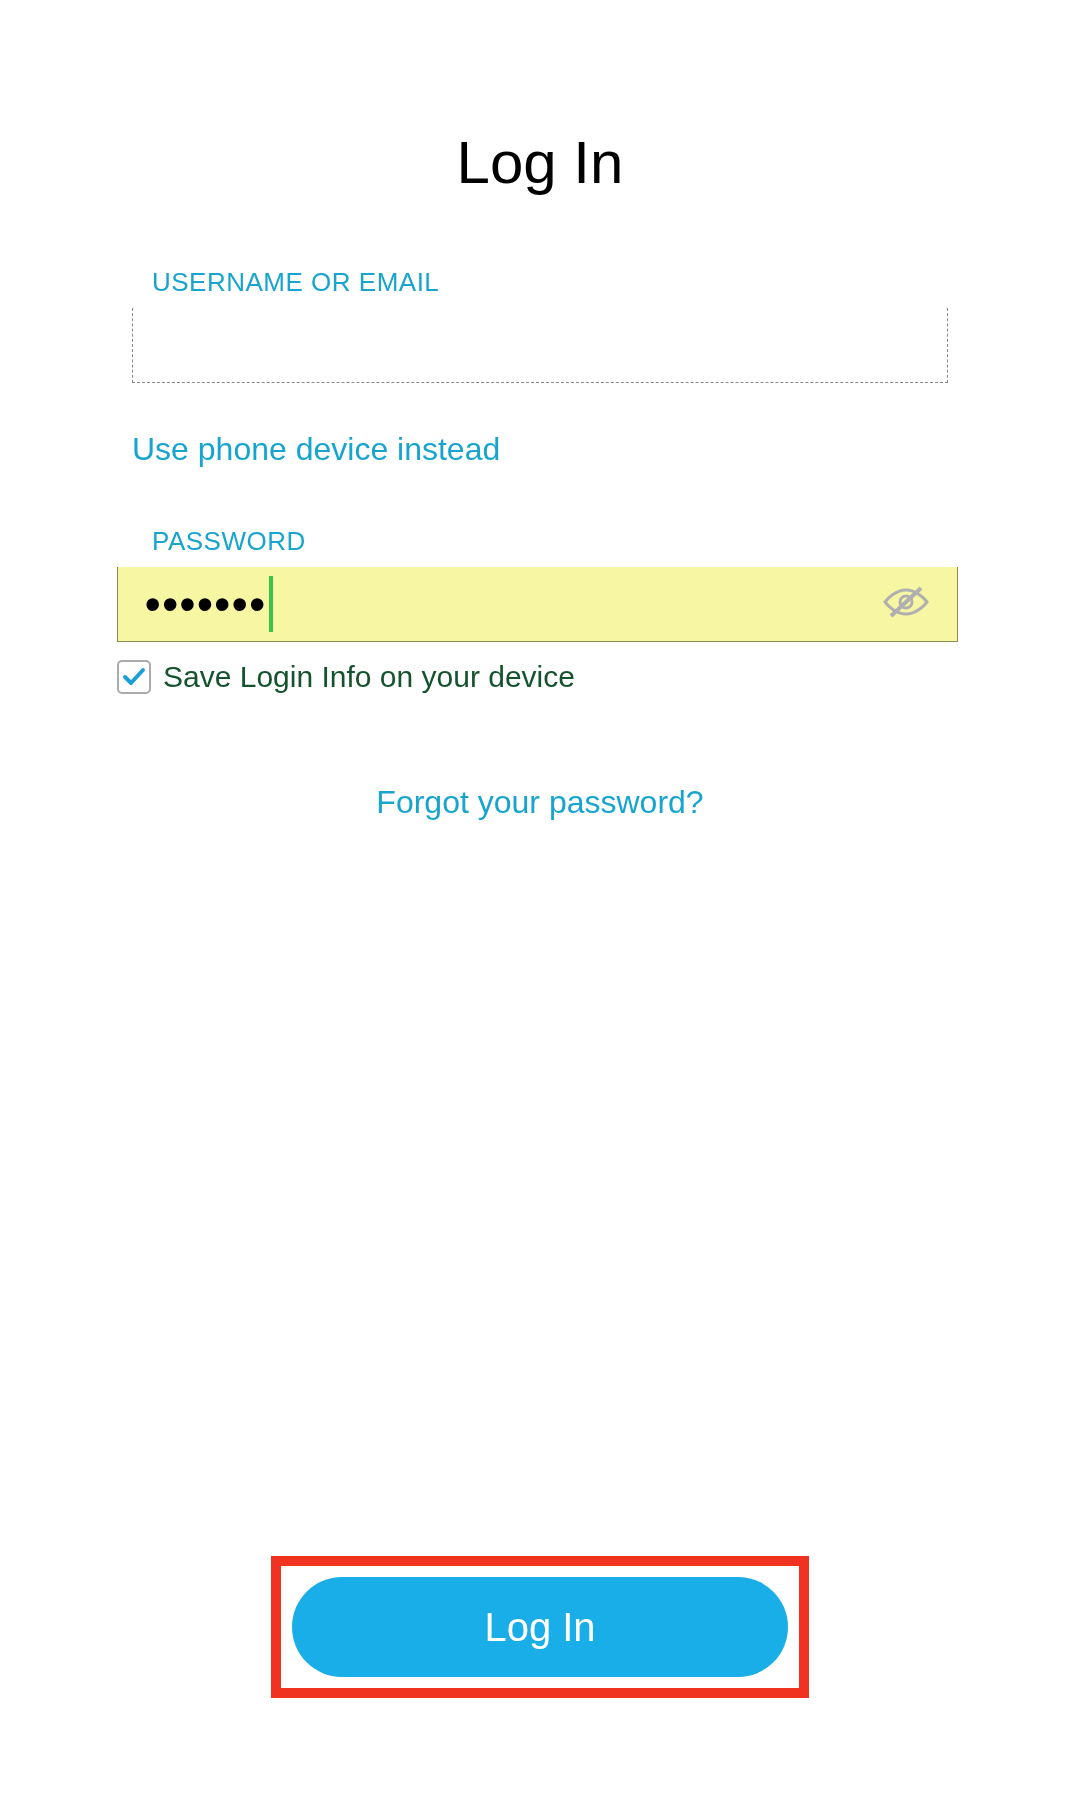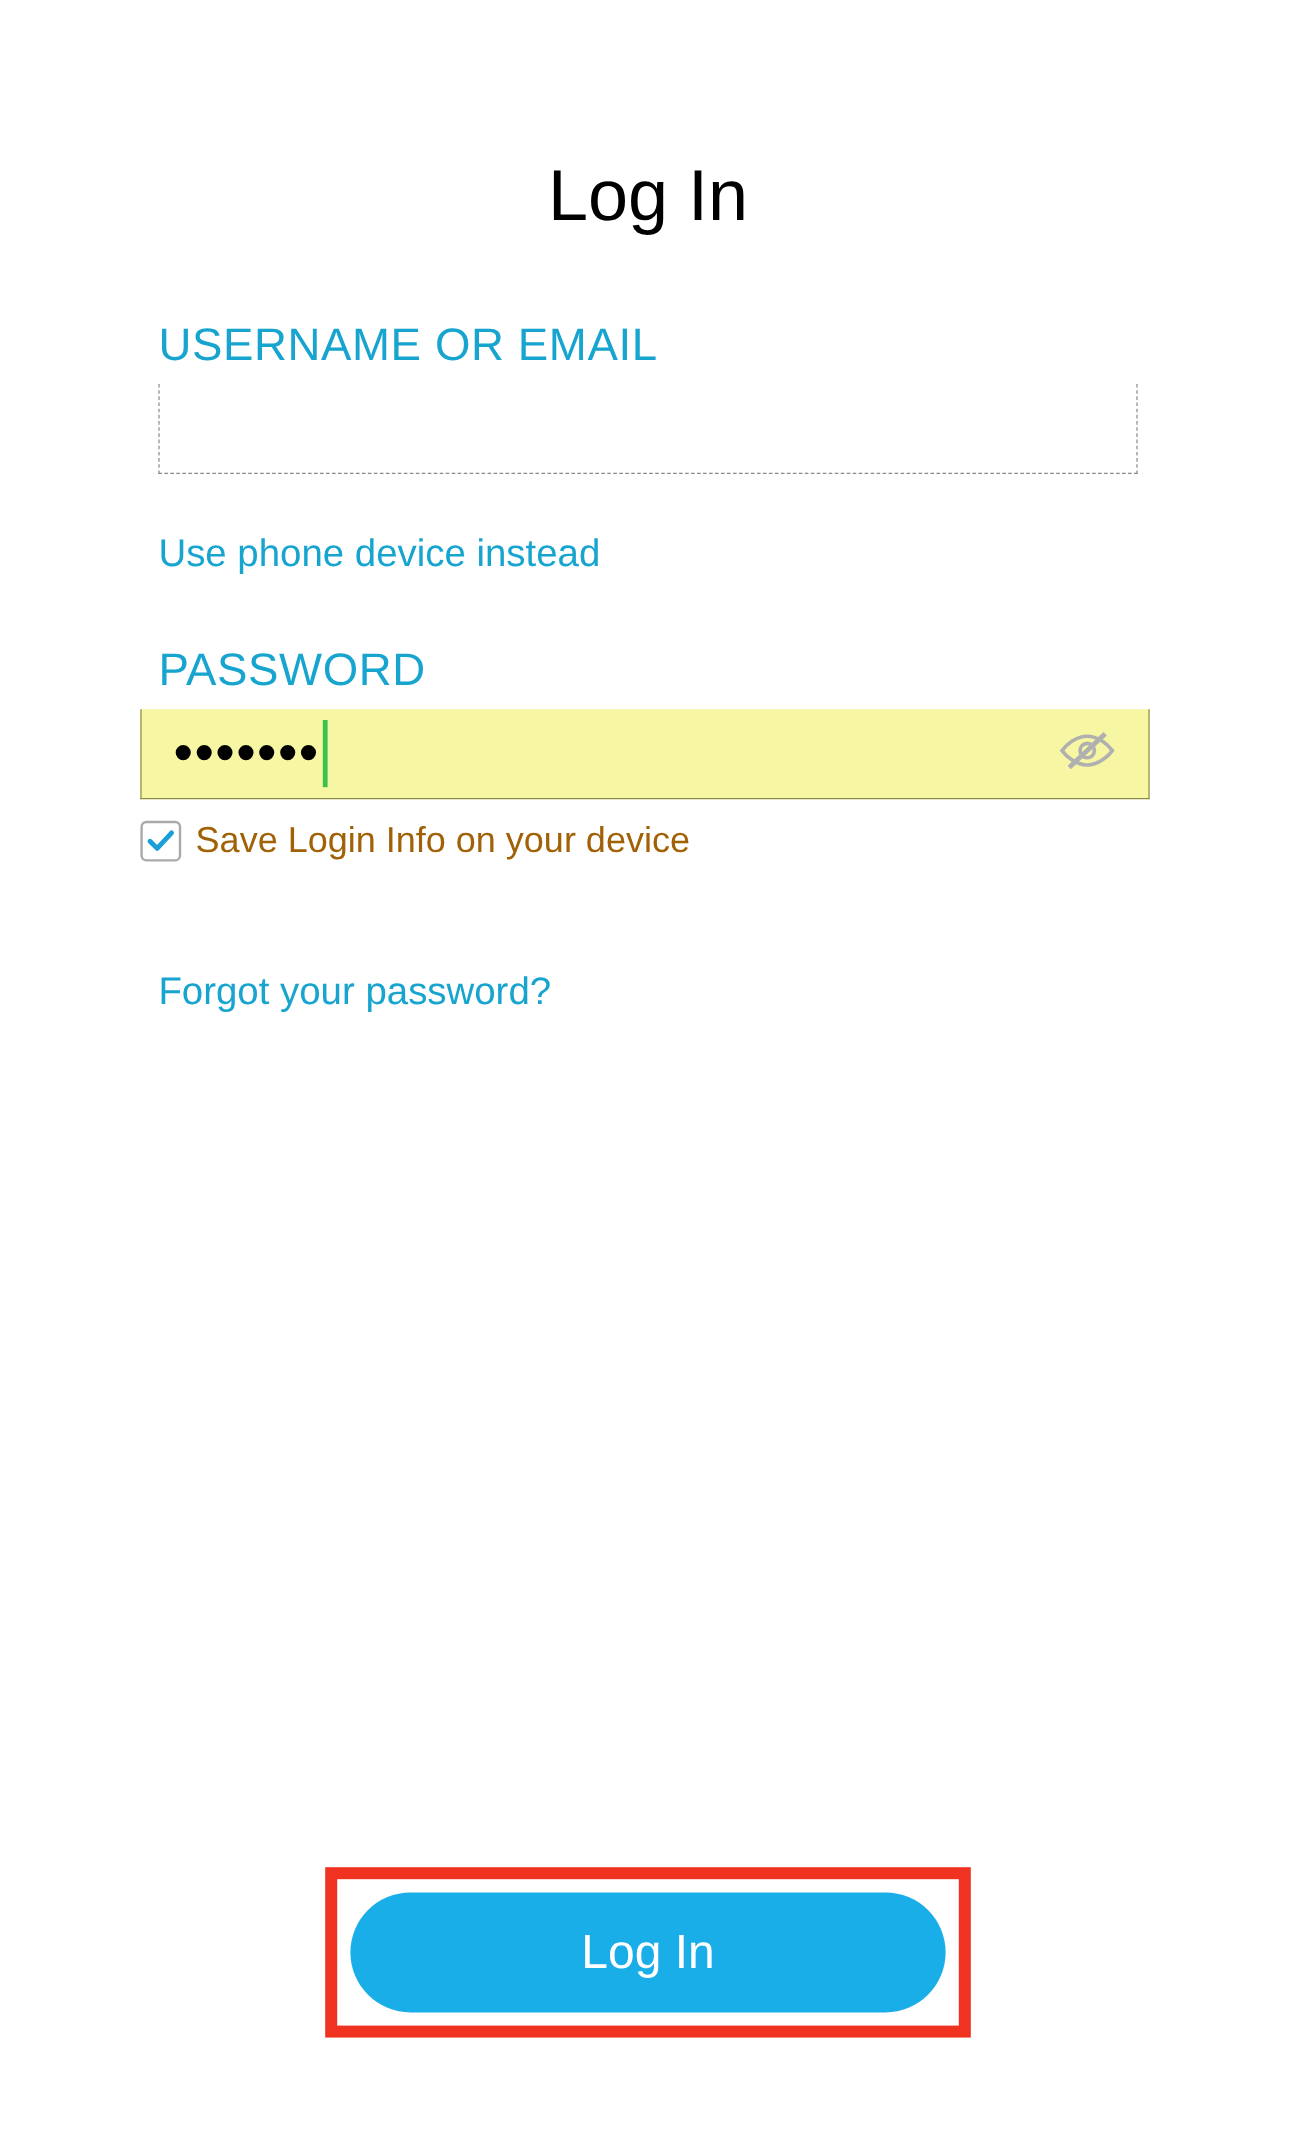--- a/index.html
+++ b/index.html
@@ -27,25 +27,26 @@
       color: #000;
       margin-top: 128px;
       margin-bottom: 70px;
     }
     
     .field-group {
       padding: 0 100px;
     }
     
     .field-label {
-      font-size: 38px;
+      font-size: 26px;
       font-weight: 500;
       color: #17a5cf;
       letter-spacing: 0.5px;
       margin-bottom: 10px;
+      margin-left: 20px;
     }
     
     .input-wrapper {
       position: relative;
       border-bottom: 1px dashed #888;
       border-left: 1px dashed #888;
       border-right: 1px dashed #888;
       height: 75px;
       margin-bottom: 48px;
       border-top: none;
@@ -125,25 +126,25 @@
       border: 2px solid #aaa;
       border-radius: 5px;
       display: flex;
       align-items: center;
       justify-content: center;
       cursor: pointer;
     }
     
     .checkbox-label {
       font-size: 30px;
-      color: #a16207;
+      color: #14532d;
     }
     
     .forgot-link {
-      text-align: left;
+      text-align: center;
       font-size: 32px;
       color: #17a5cf;
       font-weight: 400;
       cursor: pointer;
     }
     
     .login-button-wrapper {
       position: absolute;
       bottom: 95px;
       left: 50%;

